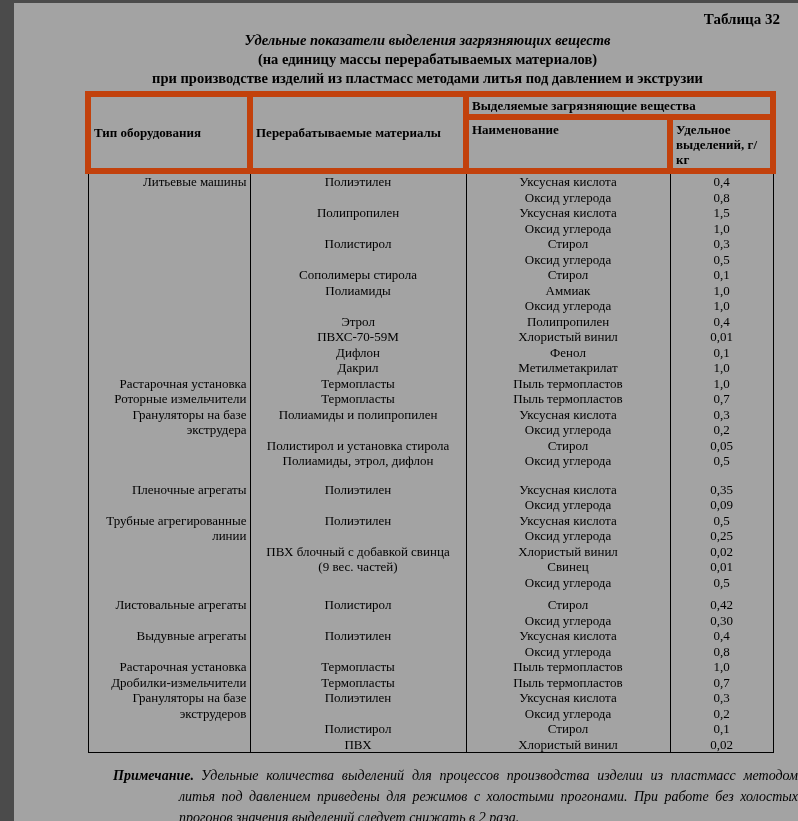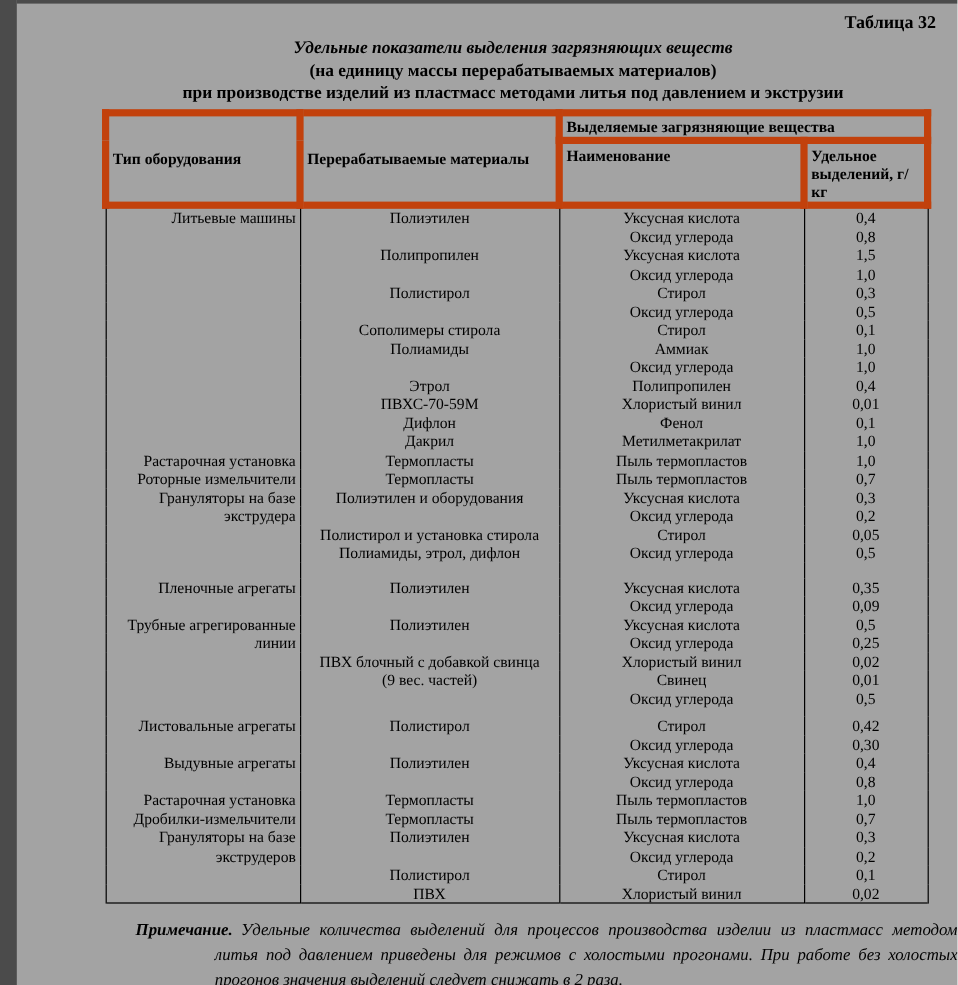--- a/index.html
+++ b/index.html
@@ -205,21 +205,21 @@
             <td class="c4">1,0</td>
           </tr>
           <tr>
             <td class="c1">Роторные измельчители</td>
             <td class="c2">Термопласты</td>
             <td class="c3">Пыль термопластов</td>
             <td class="c4">0,7</td>
           </tr>
           <tr>
             <td class="c1">Грануляторы на базе</td>
-            <td class="c2">Полиэтилен и оборудования</td>
+            <td class="c2">Полиамиды и полипропилен</td>
             <td class="c3">Уксусная кислота</td>
             <td class="c4">0,3</td>
           </tr>
           <tr>
             <td class="c1">экструдера</td>
             <td class="c2"></td>
             <td class="c3">Оксид углерода</td>
             <td class="c4">0,2</td>
           </tr>
           <tr>

